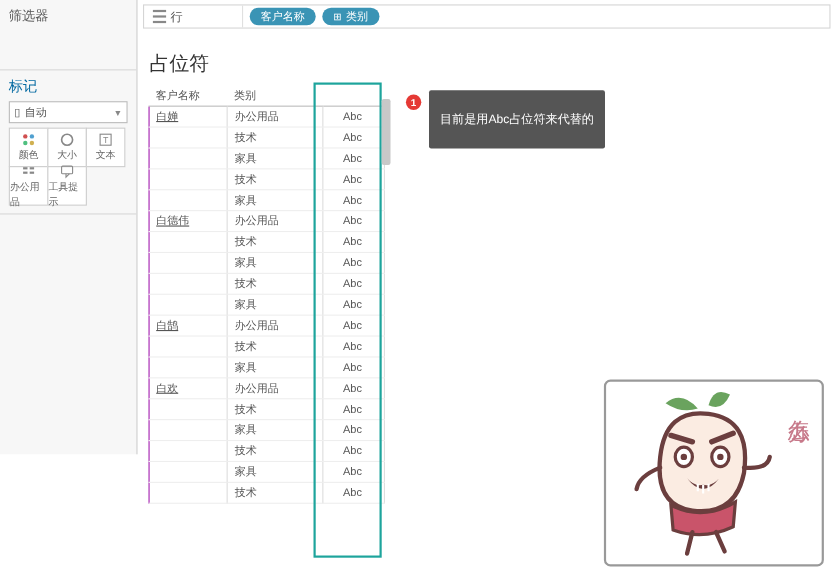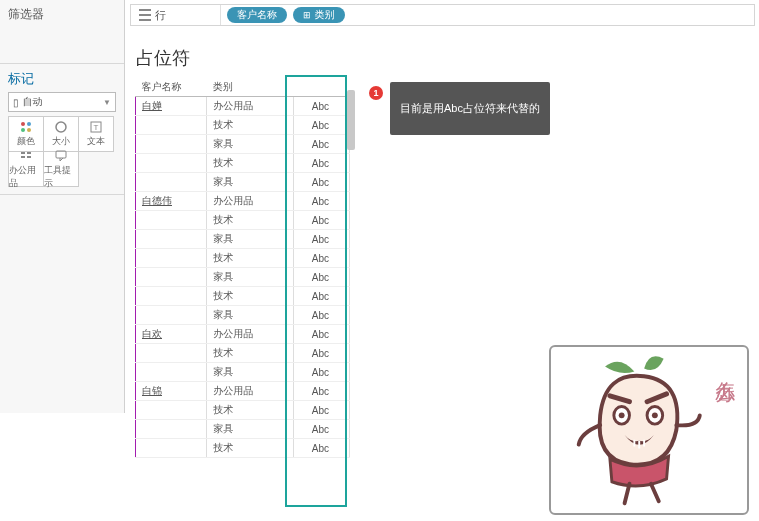--- a/index.html
+++ b/index.html
@@ -311,20 +311,25 @@
         <tr>
           <td class="namecell"></td>
           <td class="catcell">技术</td>
           <td class="abc">Abc</td>
         </tr>
         <tr>
           <td class="namecell"></td>
           <td class="catcell">家具</td>
           <td class="abc">Abc</td>
         </tr>
+        <tr class="group-start">
+          <td class="namecell">白鹄</td>
+          <td class="catcell">办公用品</td>
+          <td class="abc">Abc</td>
+        </tr>
         <tr>
           <td class="namecell"></td>
           <td class="catcell">技术</td>
           <td class="abc">Abc</td>
         </tr>
         <tr>
           <td class="namecell"></td>
           <td class="catcell">家具</td>
           <td class="abc">Abc</td>
         </tr>
@@ -334,25 +339,20 @@
           <td class="abc">Abc</td>
         </tr>
         <tr>
           <td class="namecell"></td>
           <td class="catcell">技术</td>
           <td class="abc">Abc</td>
         </tr>
         <tr>
           <td class="namecell"></td>
           <td class="catcell">家具</td>
-          <td class="abc">Abc</td>
-        </tr>
-        <tr class="group-start">
-          <td class="namecell">白锦</td>
-          <td class="catcell">办公用品</td>
           <td class="abc">Abc</td>
         </tr>
         <tr>
           <td class="namecell"></td>
           <td class="catcell">技术</td>
           <td class="abc">Abc</td>
         </tr>
         <tr>
           <td class="namecell"></td>
           <td class="catcell">家具</td>

